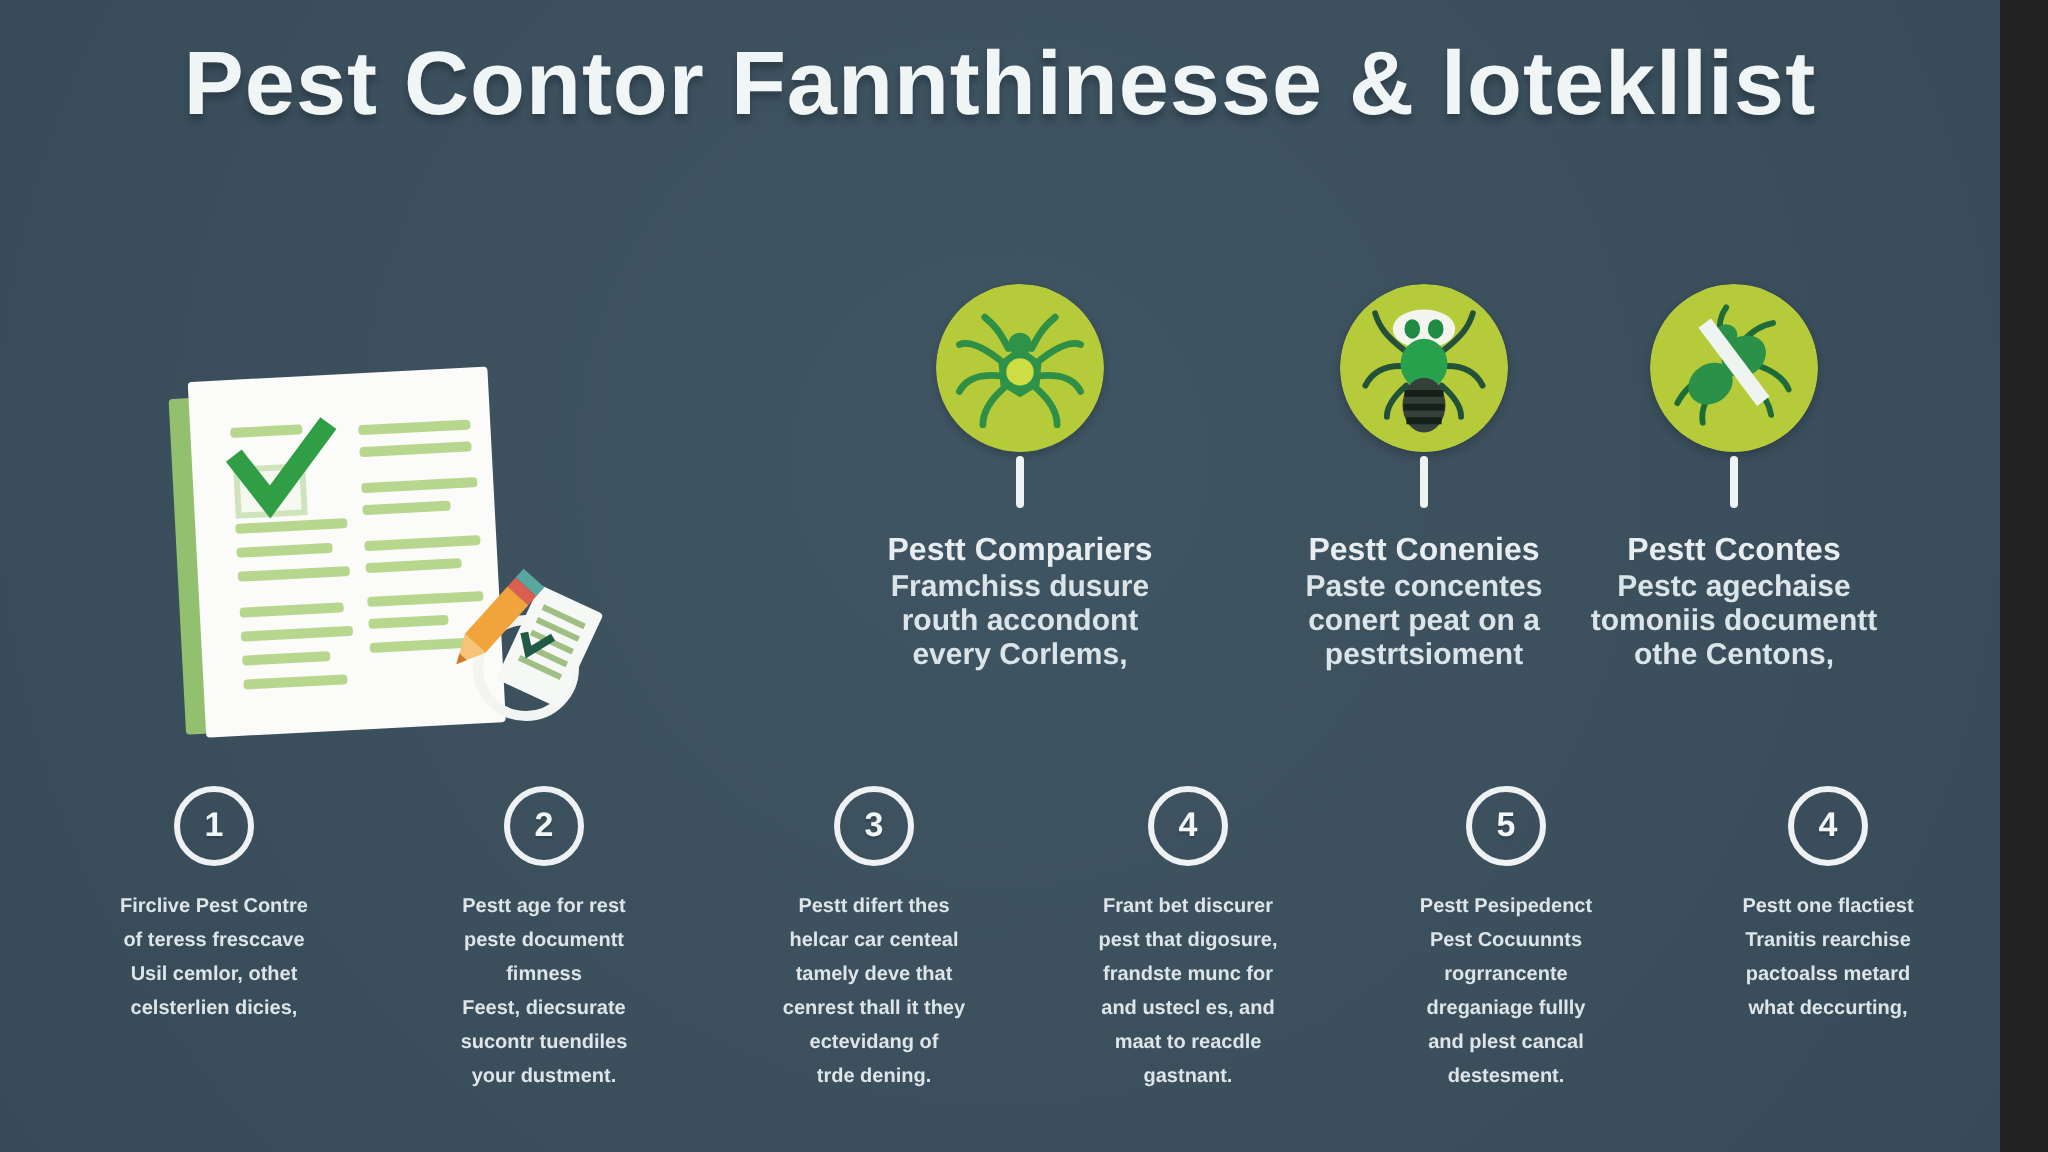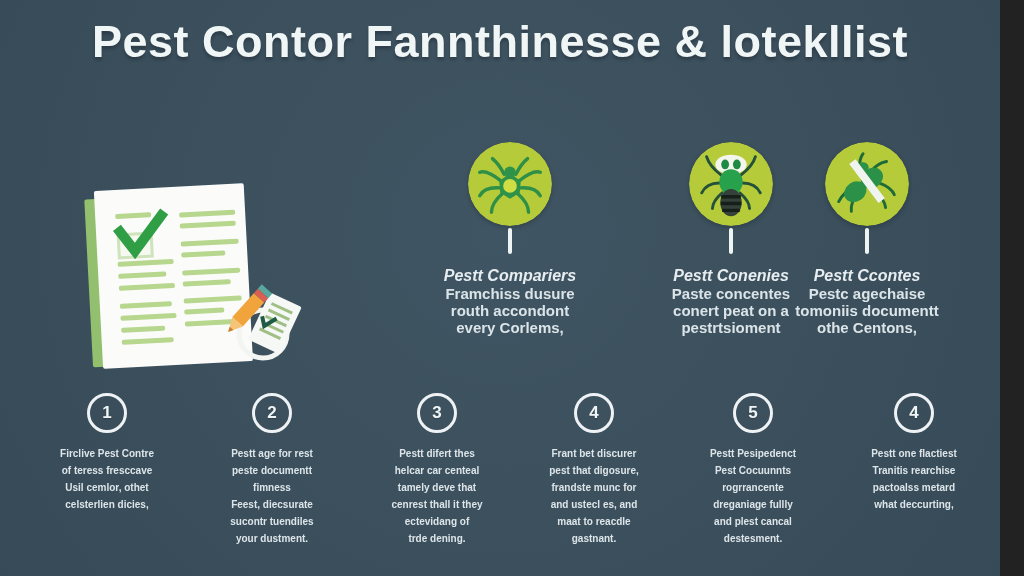--- a/index.html
+++ b/index.html
@@ -9,25 +9,25 @@
     background:radial-gradient(circle at 50% 40%, #405563 0%, #3b4f5c 55%, #364a57 100%);
   }
   .title{
     position:absolute;top:16px;left:0;right:0;margin:0;text-align:center;
     font-size:45px;font-weight:800;color:#f0f5f6;letter-spacing:0.5px;
     text-shadow:0 3px 3px rgba(20,30,36,0.35);
   }
   .illustration{position:absolute;left:78px;top:168px;width:235px;height:205px;}
   
   .feature{position:absolute;top:142px;width:176px;display:flex;flex-direction:column;align-items:center;}
-  .f1{left:422px;} .f2{left:643px;} .f3{left:779px;}
+  .f1{left:422px;} .f2{left:624px;} .f3{left:779px;}
   .icon-circle{width:84px;height:84px;border-radius:50%;overflow:hidden;
     box-shadow:0 2px 4px rgba(10,20,25,0.25);}
   .connector{width:4px;height:26px;background:#eef3f4;margin-top:2px;border-radius:2px;}
-  .feature-heading{margin-top:13px;font-size:16px;font-weight:700;color:#e7edf0;text-align:center;line-height:18px;font-style:italic;}
+  .feature-heading{margin-top:13px;font-size:16px;font-weight:700;color:#e7edf0;text-align:center;line-height:18px;}
   .feature-line{font-size:15px;font-weight:700;color:#dbe4e8;text-align:center;line-height:17px;}
   .feature-line:first-of-type{margin-top:6px;}
   
   .step{position:absolute;top:393px;width:164px;display:flex;flex-direction:column;align-items:center;}
   .s1{left:25px;} .s2{left:190px;} .s3{left:355px;} .s4{left:512px;} .s5{left:671px;} .s6{left:832px;}
   .step-number{width:34px;height:34px;border:3px solid #eef2f4;border-radius:50%;
     display:flex;align-items:center;justify-content:center;
     font-size:17px;font-weight:700;color:#f0f5f6;margin-bottom:12px;
     text-shadow:0 1px 1px rgba(20,30,36,0.3);}
   .step-line{font-size:10px;font-weight:700;color:#dde5e9;text-align:center;line-height:17px;}

